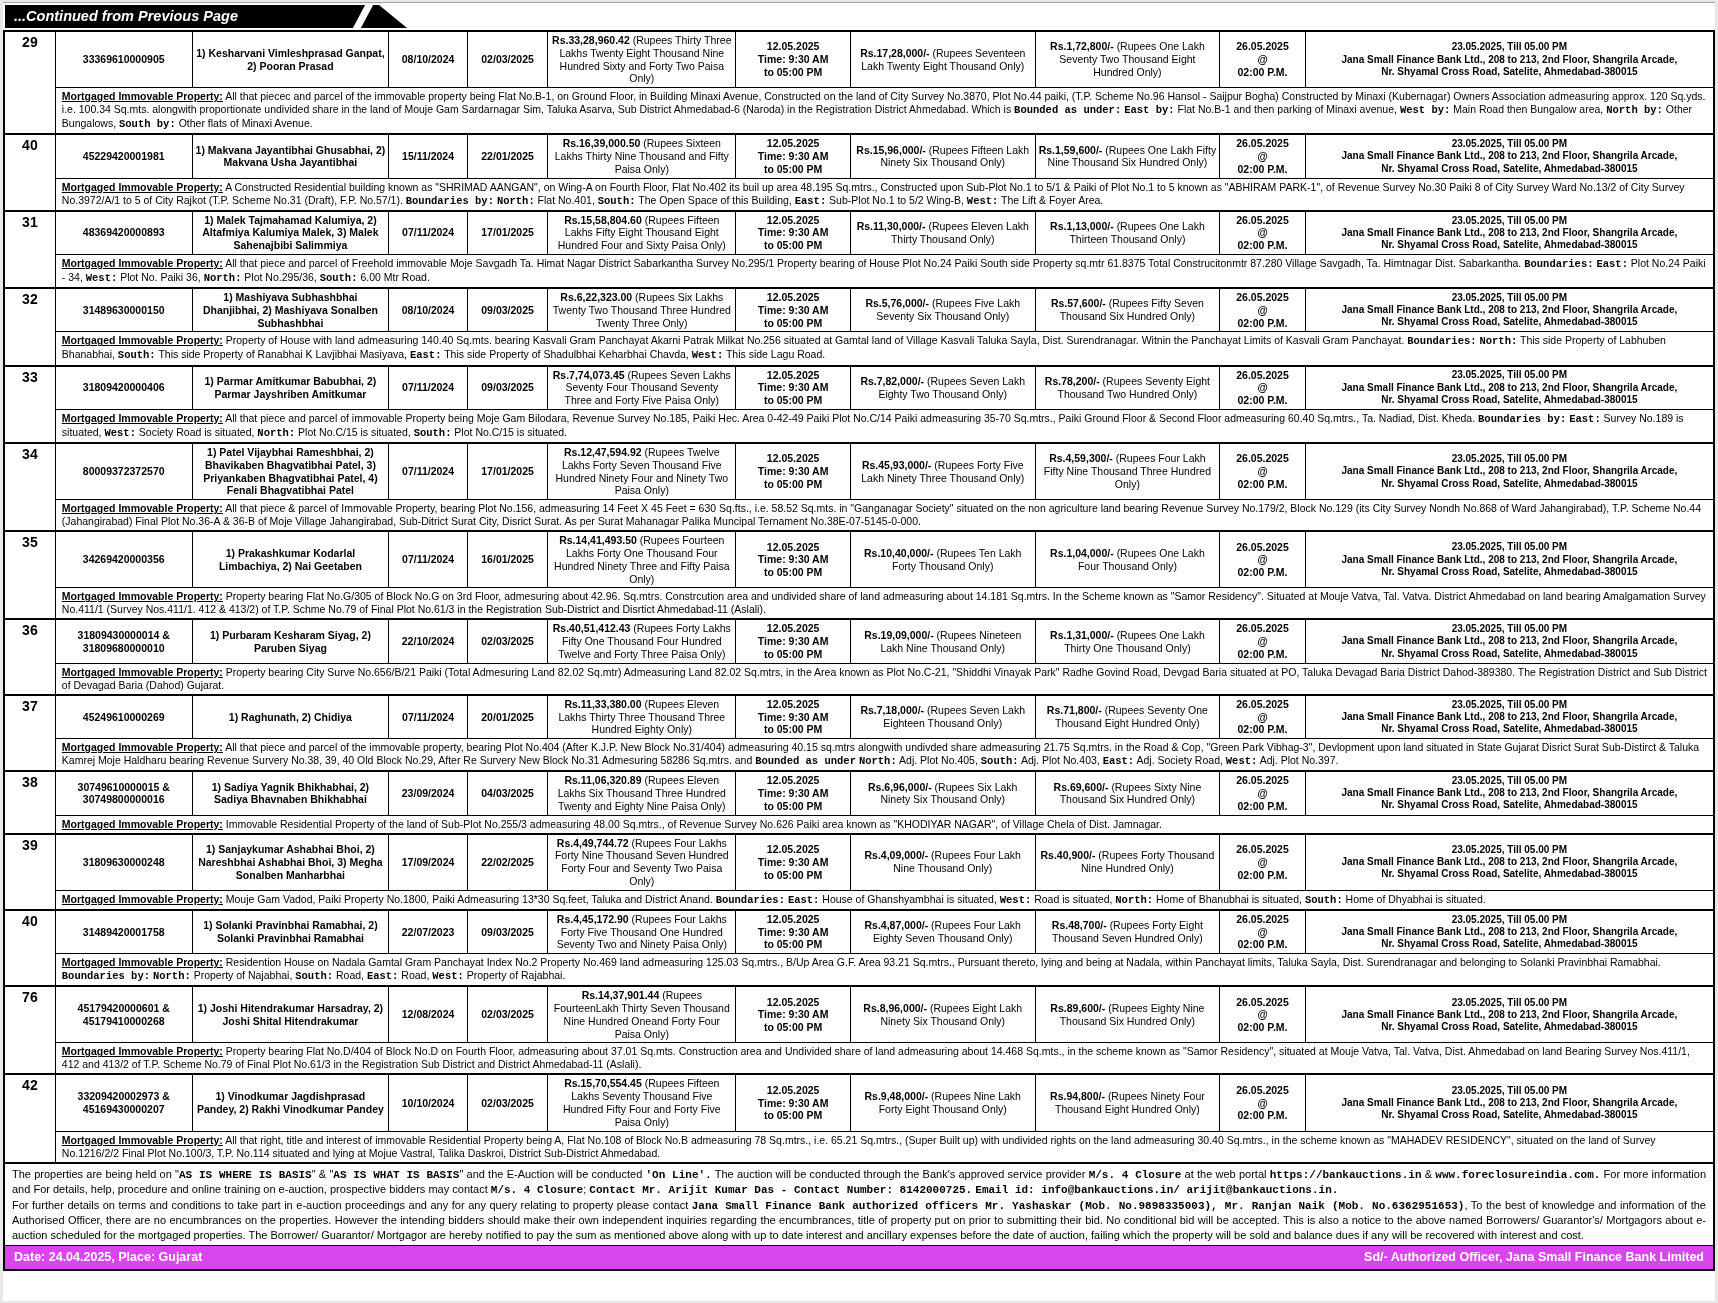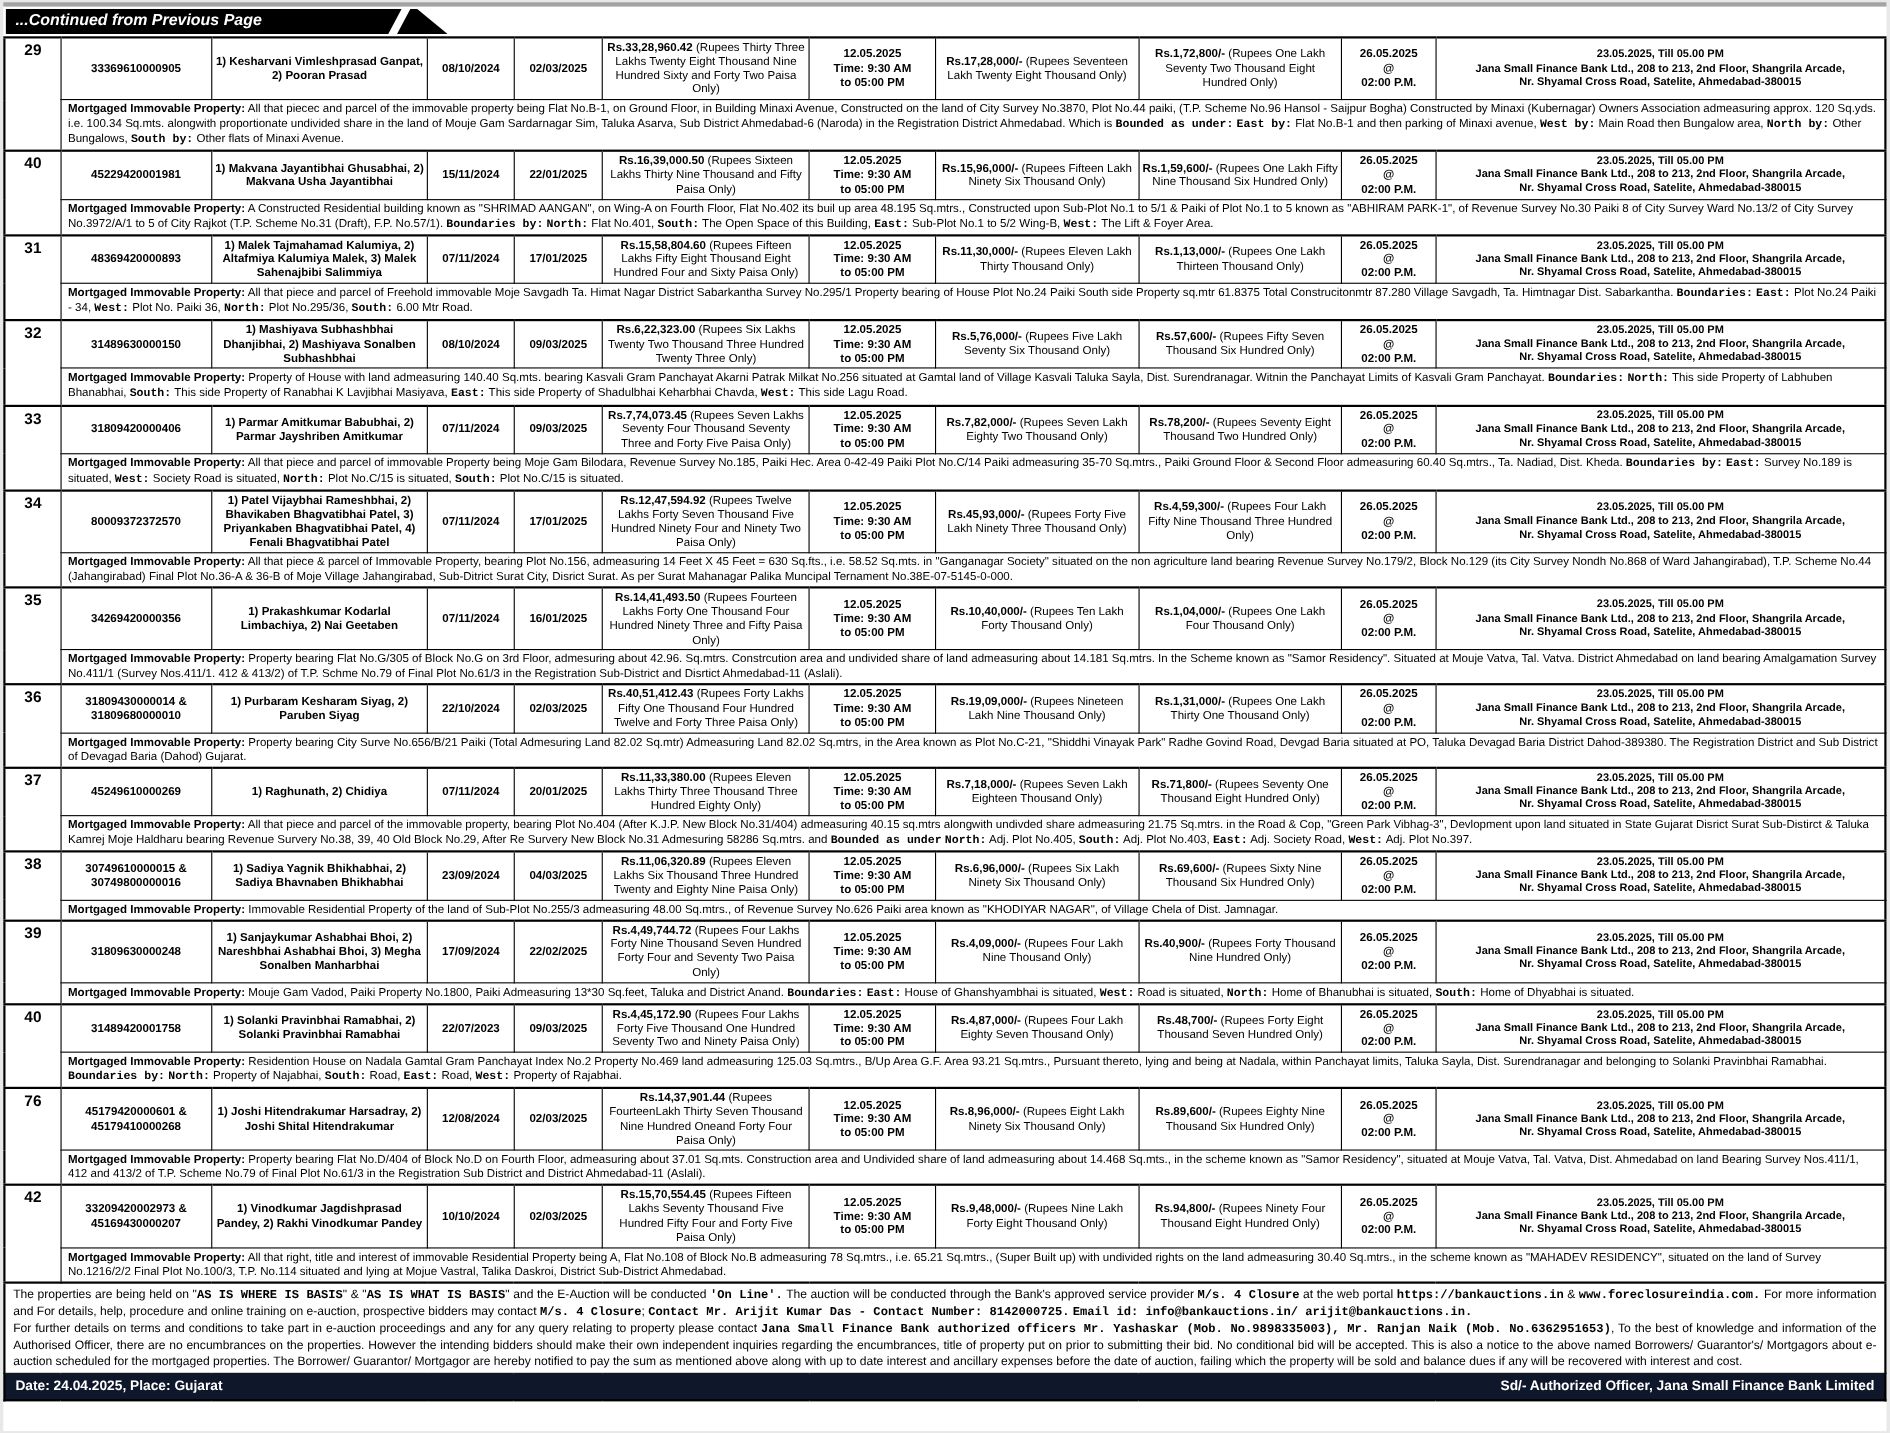--- a/index.html
+++ b/index.html
@@ -1,36 +1,36 @@
 <!DOCTYPE html>
 <html><head>
 <meta charset="utf-8">
 <style>
   html,body{margin:0;padding:0;background:#e8e8e8;}
   body{width:1718px;height:1303px;overflow:hidden;font-family:"Liberation Sans",sans-serif;color:#000;}
   .page{position:relative;width:1712px;height:1299px;margin:2px 3px;background:#fff;}
-  .ribbon-wrap{position:relative;height:27px;border-top:4px solid #a3a3a3;}
+  .ribbon-wrap{position:relative;height:27px;border-top:1px solid #a3a3a3;}
   .ribbon{position:absolute;left:2px;top:2px;width:402px;height:23px;background:#000;color:#fff;
           font-weight:bold;font-style:italic;font-size:14.5px;line-height:23px;padding-left:9px;
           box-sizing:border-box;clip-path:polygon(0 0,374px 0,402px 23px,0 23px);}
   .ribbon-slash{position:absolute;left:356px;top:1px;width:8px;height:25px;background:#fff;transform:skewX(-28deg);}
   table{width:100%;border-collapse:collapse;table-layout:fixed;border:2.5px solid #000;}
   td{border:1px solid #000;padding:2px 3px;vertical-align:middle;text-align:center;
      font-size:10.5px;line-height:1.22;word-wrap:break-word;}
   .main-row > td{border-top:2px solid #000;font-weight:bold;}
   .sr-cell{vertical-align:top;font-size:14px;}
   .money-words,.amount-words{font-weight:normal;}
   .prop-cell{text-align:left;font-weight:normal;padding:2px 6px;line-height:1.24;}
-  .prop-label{font-weight:bold;margin-top:12px;}
+  .prop-label{font-weight:bold;text-decoration:underline;margin-top:12px;}
   .auction-cell div,.inspect-cell div,.submission-cell div{white-space:normal;}
   .submission-cell{font-size:10px;}
   .footer-cell{border-top:2.5px solid #000;text-align:justify;font-weight:normal;
                font-size:11px;line-height:1.32;padding:3px 7px;margin-left:44px;}
   .footer-cell .rich{display:block;}
-  .bar-cell{background:#0f172a;color:#fff;padding:0;border:1px solid #000;}
+  .bar-cell{background:#d946ef;color:#fff;padding:0;border:1px solid #000;}
   .bar-inner{display:flex;justify-content:space-between;align-items:center;height:23px;padding:0 9px;}
   .bar-inner span{font-weight:bold;font-size:12.5px;}
   b{font-weight:bold;font-family:Liberation Mono, monospace;}
 </style>
 </head>
 <body>
 
 <div class="page">
   <div class="ribbon-wrap">
     <div class="ribbon">

